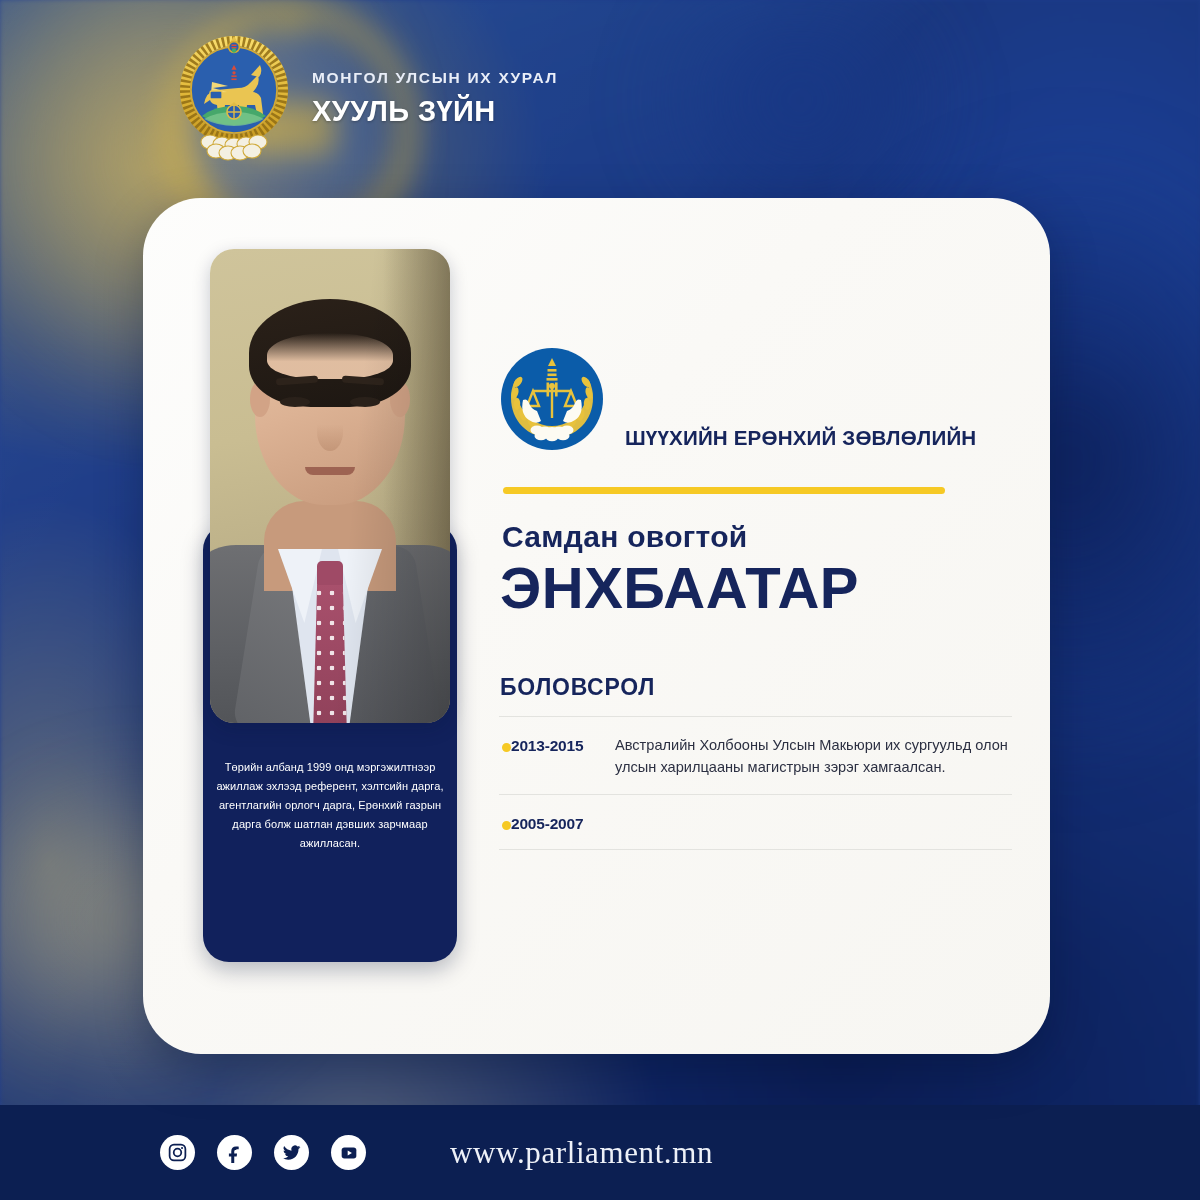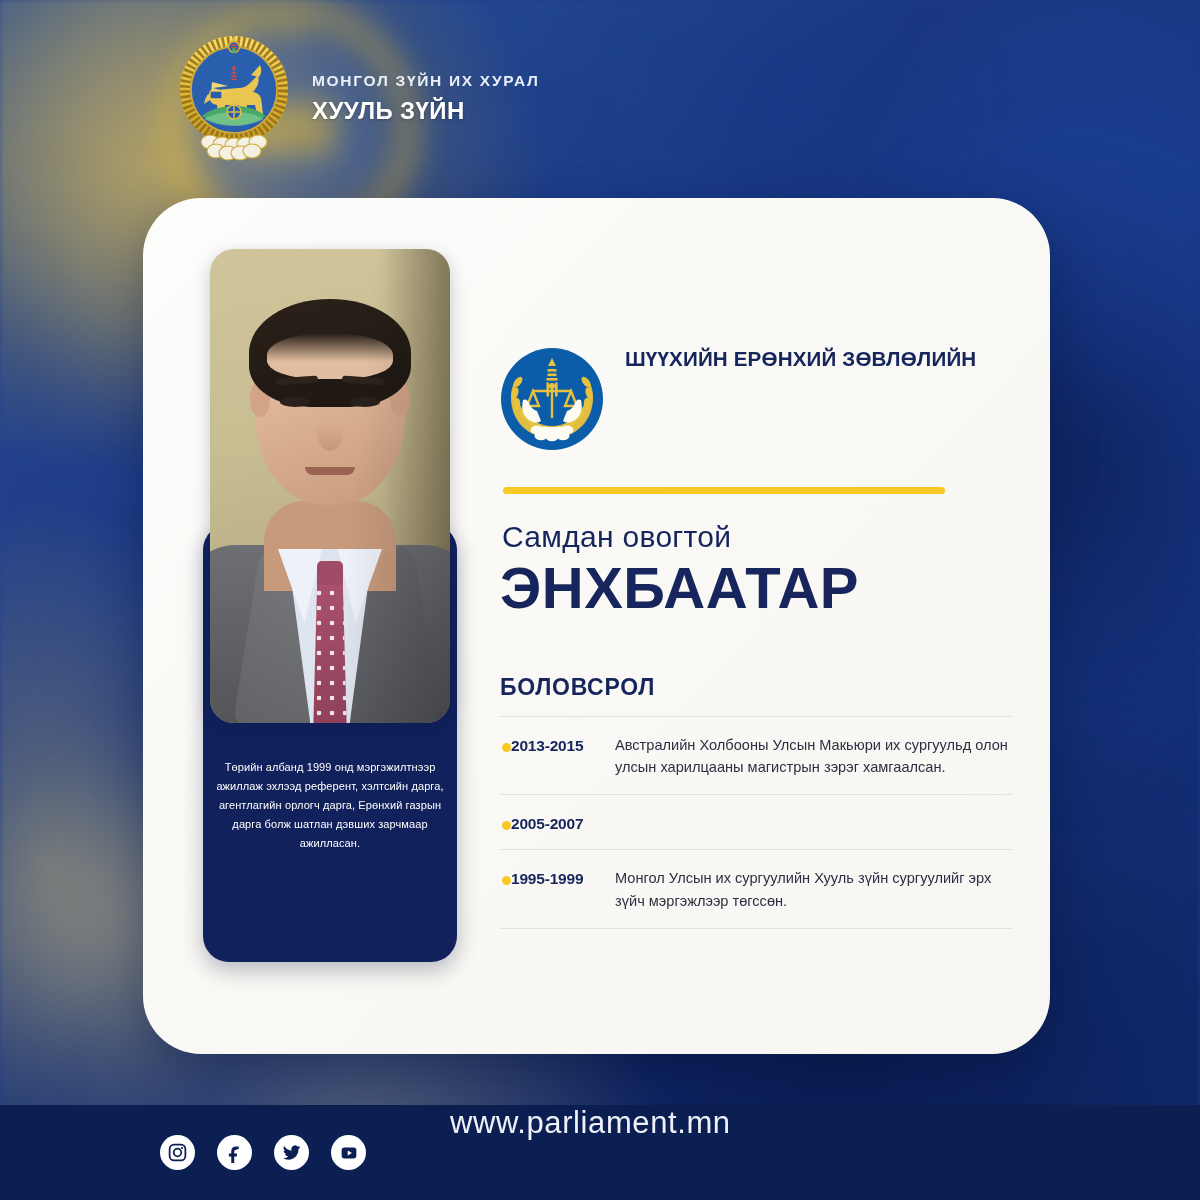--- a/index.html
+++ b/index.html
@@ -59,21 +59,21 @@
     display:flex; align-items:center; padding-left:178px;
     z-index:5;
   }
   #header .emblem{ width:112px; height:130px; flex:none; }
   #header .htext{ margin-left:22px; color:#fff; }
   .h-sub{
     font-size:15.5px; font-weight:700; letter-spacing:1.7px;
     color:#e9eef8; margin-bottom:7px;
   }
   .h-main{
-    font-size:24px; font-weight:700; line-height:1.18;
+    font-size:29px; font-weight:700; line-height:1.18;
     letter-spacing:0.4px; color:#ffffff;
     text-shadow:0 1px 3px rgba(0,0,0,0.28);
   }
 
   
   #card{
     position:absolute; left:143px; top:198px;
     width:907px; height:856px;
     background:linear-gradient(135deg,#fdfdfc 0%,#faf9f6 40%,#f7f6f2 100%);
     border-radius:58px;
@@ -185,35 +185,35 @@
   }
   #biotext{
     position:absolute; left:68px; top:560px; width:238px;
     z-index:4; text-align:center; color:#ffffff;
     font-size:11px; line-height:1.72; letter-spacing:0.1px;
   }
 
   
   #right{ position:absolute; left:356px; top:0; width:520px; }
 
-  .org-row{ position:absolute; left:0; top:148px; display:flex; align-items:flex-start; }
+  .org-row{ position:absolute; left:0; top:148px; display:flex; align-items:flex-end; }
   .org-logo{ width:106px; height:106px; flex:none; }
   .org-title{
     margin-left:20px; color:#16255c; font-weight:700;
     font-size:20.6px; line-height:1.30; letter-spacing:0.15px;
   }
 
   .gold-rule{
     position:absolute; left:4px; top:289px; width:442px; height:7px;
     background:#f6c924; border-radius:4px;
   }
 
   .pre-name{
     position:absolute; left:3px; top:322px;
-    color:#16255c; font-size:30px; font-weight:400; letter-spacing:0.3px;
+    color:#16255c; font-size:30px; font-weight:700; letter-spacing:0.3px;
   }
   .big-name{
     position:absolute; left:1px; top:361px;
     color:#16255c; font-size:58px; font-weight:700; letter-spacing:0.5px;
     line-height:1;
   }
 
   .sec-title{
     position:absolute; left:1px; top:476px;
     color:#16255c; font-size:23px; font-weight:700; letter-spacing:0.7px;
@@ -234,22 +234,23 @@
     width:104px; flex:none; margin-left:0; margin-top:3px;
     color:#16255c; font-size:15.5px; font-weight:700; letter-spacing:-0.2px;
   }
   .edu-desc{
     flex:1; color:#2c3042; font-size:14.6px; line-height:1.52;
   }
 
   
   #footer{
     position:absolute; left:0; bottom:0; width:100%; height:95px;
-    background:#0c1f52; display:flex; padding-left:160px;
+    background:#0c1f52; display:flex; align-items:center; padding-left:160px;
     z-index:5;
+    font-family:Liberation Serif, serif;
   }
   .social{ display:flex; gap:22px; align-items:center; }
   .sbtn{
     width:35px; height:35px; border-radius:50%; background:#ffffff;
     display:flex; align-items:center; justify-content:center;
   }
   .sbtn svg{ display:block; }
   .site{
     margin-left:84px; color:#eef1f8; font-size:31px; letter-spacing:0.6px;
     font-weight:400;
@@ -325,21 +326,21 @@
           <ellipse cx="68" cy="110" rx="9" ry="7"></ellipse>
         <ellipse cx="80" cy="108" rx="9" ry="7"></ellipse>
         <ellipse cx="38" cy="117" rx="9" ry="7"></ellipse>
           <ellipse cx="50" cy="119" rx="9" ry="7"></ellipse>
         <ellipse cx="62" cy="119" rx="9" ry="7"></ellipse>
           <ellipse cx="74" cy="117" rx="9" ry="7"></ellipse>
       </g>
     </svg>
   </div>
   <div class="htext">
-    <div class="h-sub">МОНГОЛ ЗҮЙН ИХ ХУРАЛ</div>
+    <div class="h-sub">МОНГОЛ УЛСЫН ИХ ХУРАЛ</div>
     <div class="h-main">
       <div>ХУУЛЬ ЗҮЙН</div>
     </div>
   </div>
 </div>
 
 <div id="card">
 
   <div id="biobox"></div>
 
@@ -443,25 +444,20 @@
     <div id="edu">
       <div class="edu-row">
         <div class="edu-bullet"></div>
         <div class="edu-years">2013-2015</div>
         <div class="edu-desc">Австралийн Холбооны Улсын Макьюри их сургуульд олон улсын харилцааны магистрын зэрэг хамгаалсан.</div>
       </div>
       <div class="edu-row">
         <div class="edu-bullet"></div>
         <div class="edu-years">2005-2007</div>
       </div>
-      <div class="edu-row">
-        <div class="edu-bullet"></div>
-        <div class="edu-years">1995-1999</div>
-        <div class="edu-desc">Монгол Улсын их сургуулийн Хууль зүйн сургуулийг эрх зүйч мэргэжлээр төгссөн.</div>
-      </div>
     </div>
 
   </div>
 </div>
 
 <div id="footer">
   <div class="social">
     <a class="sbtn">
       <svg width="21" height="21" viewBox="0 0 24 24" fill="none" stroke="#0c1f52" stroke-width="2">
         <rect x="3" y="3" width="18" height="18" rx="5"></rect>

